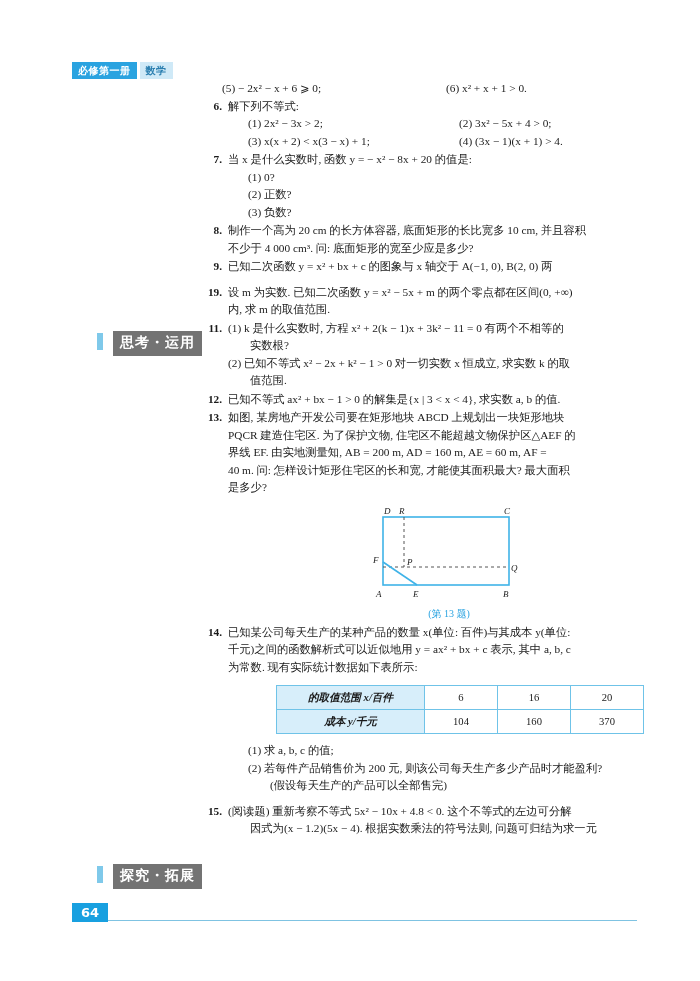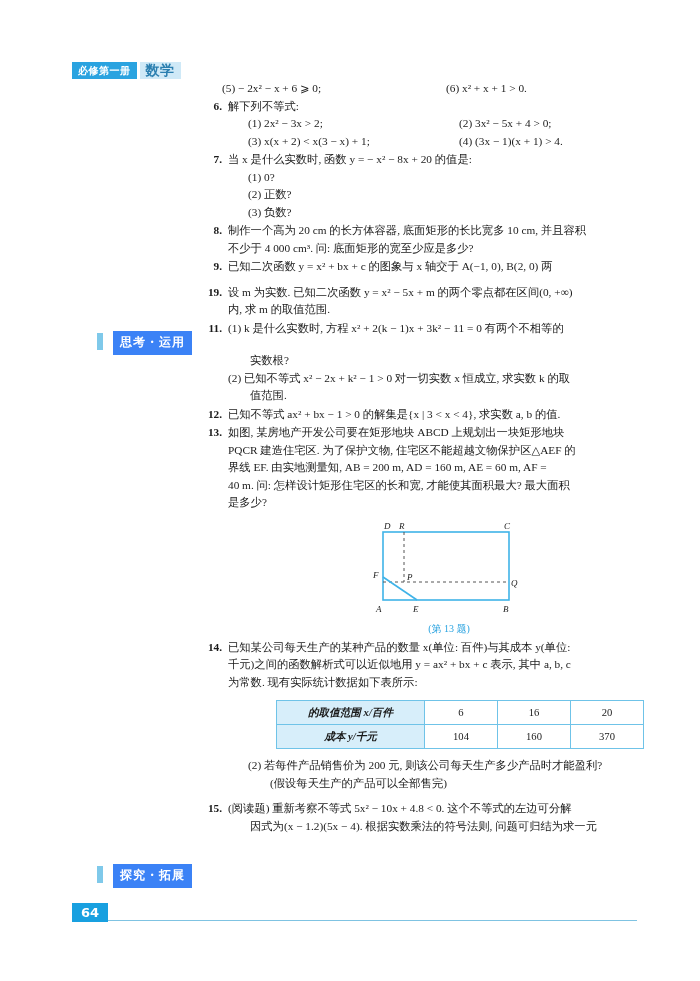--- a/index.html
+++ b/index.html
@@ -39,21 +39,21 @@
     font-size: 10px;
     font-weight: bold;
     line-height: 17px;
     padding: 0 6px;
     letter-spacing: 0.5px;
   }
   .runhead-subj {
     background: #cfe9f7;
     color: #2b7fb0;
     font-family: "DejaVu Sans", sans-serif;
-    font-size: 14px;
+    font-size: 10px;
     font-weight: bold;
     line-height: 17px;
     padding: 0 6px;
     margin-left: 3px;
     letter-spacing: 0.5px;
   }
 
   
   .content {
     position: absolute;
@@ -90,24 +90,24 @@
   .two-col > div { flex: 0 0 50%; }
 
   .subline {
     line-height: 1.55;
     font-size: 11.3px;
   }
 
   
   .sidetag {
     position: absolute;
-    background: #3b82f6;
+    background: #737373;
     color: #ffffff;
     font-family: "DejaVu Sans", sans-serif;
-    font-size: 12px;
+    font-size: 14px;
     font-weight: bold;
     letter-spacing: 1px;
     padding: 3px 7px 4px 7px;
     white-space: nowrap;
   }
   .sidemark {
     position: absolute;
     width: 6px;
     height: 17px;
     background: #7fc9ea;
@@ -257,21 +257,21 @@
       <div class="ex-body">
         <div class="subline">设 m 为实数. 已知二次函数 y = x² − 5x + m 的两个零点都在区间(0, +∞)</div>
         <div class="subline">内, 求 m 的取值范围.</div>
       </div>
     </div>
 
     <div class="ex">
       <div class="ex-num">11.</div>
       <div class="ex-body">
         <div class="subline">(1) k 是什么实数时, 方程 x² + 2(k − 1)x + 3k² − 11 = 0 有两个不相等的</div>
-        <div class="subline" style="padding-left:22px;margin-top:15px;">实数根?</div>
+        <div class="subline" style="padding-left:22px;">实数根?</div>
         <div class="subline">(2) 已知不等式 x² − 2x + k² − 1 &gt; 0 对一切实数 x 恒成立, 求实数 k 的取</div>
         <div class="subline" style="padding-left:22px;">值范围.</div>
       </div>
     </div>
 
     <div class="ex">
       <div class="ex-num">12.</div>
       <div class="ex-body">
         <div class="subline">已知不等式 ax² + bx − 1 &gt; 0 的解集是{x | 3 &lt; x &lt; 4}, 求实数 a, b 的值.</div>
       </div>
@@ -331,20 +331,21 @@
               <tr>
                 <th>成本 y/千元</th>
                 <td>104</td>
                 <td>160</td>
                 <td>370</td>
               </tr>
             </tbody>
           </table>
         </div>
 
+        <div class="subline" style="padding-left:20px;">(1) 求 a, b, c 的值;</div>
         <div class="subline" style="padding-left:20px;">(2) 若每件产品销售价为 200 元, 则该公司每天生产多少产品时才能盈利?</div>
         <div class="subline" style="padding-left:42px;">(假设每天生产的产品可以全部售完)</div>
       </div>
     </div>
 
     <div class="gap-sm"></div>
 
     <div class="ex">
       <div class="ex-num">15.</div>
       <div class="ex-body">

